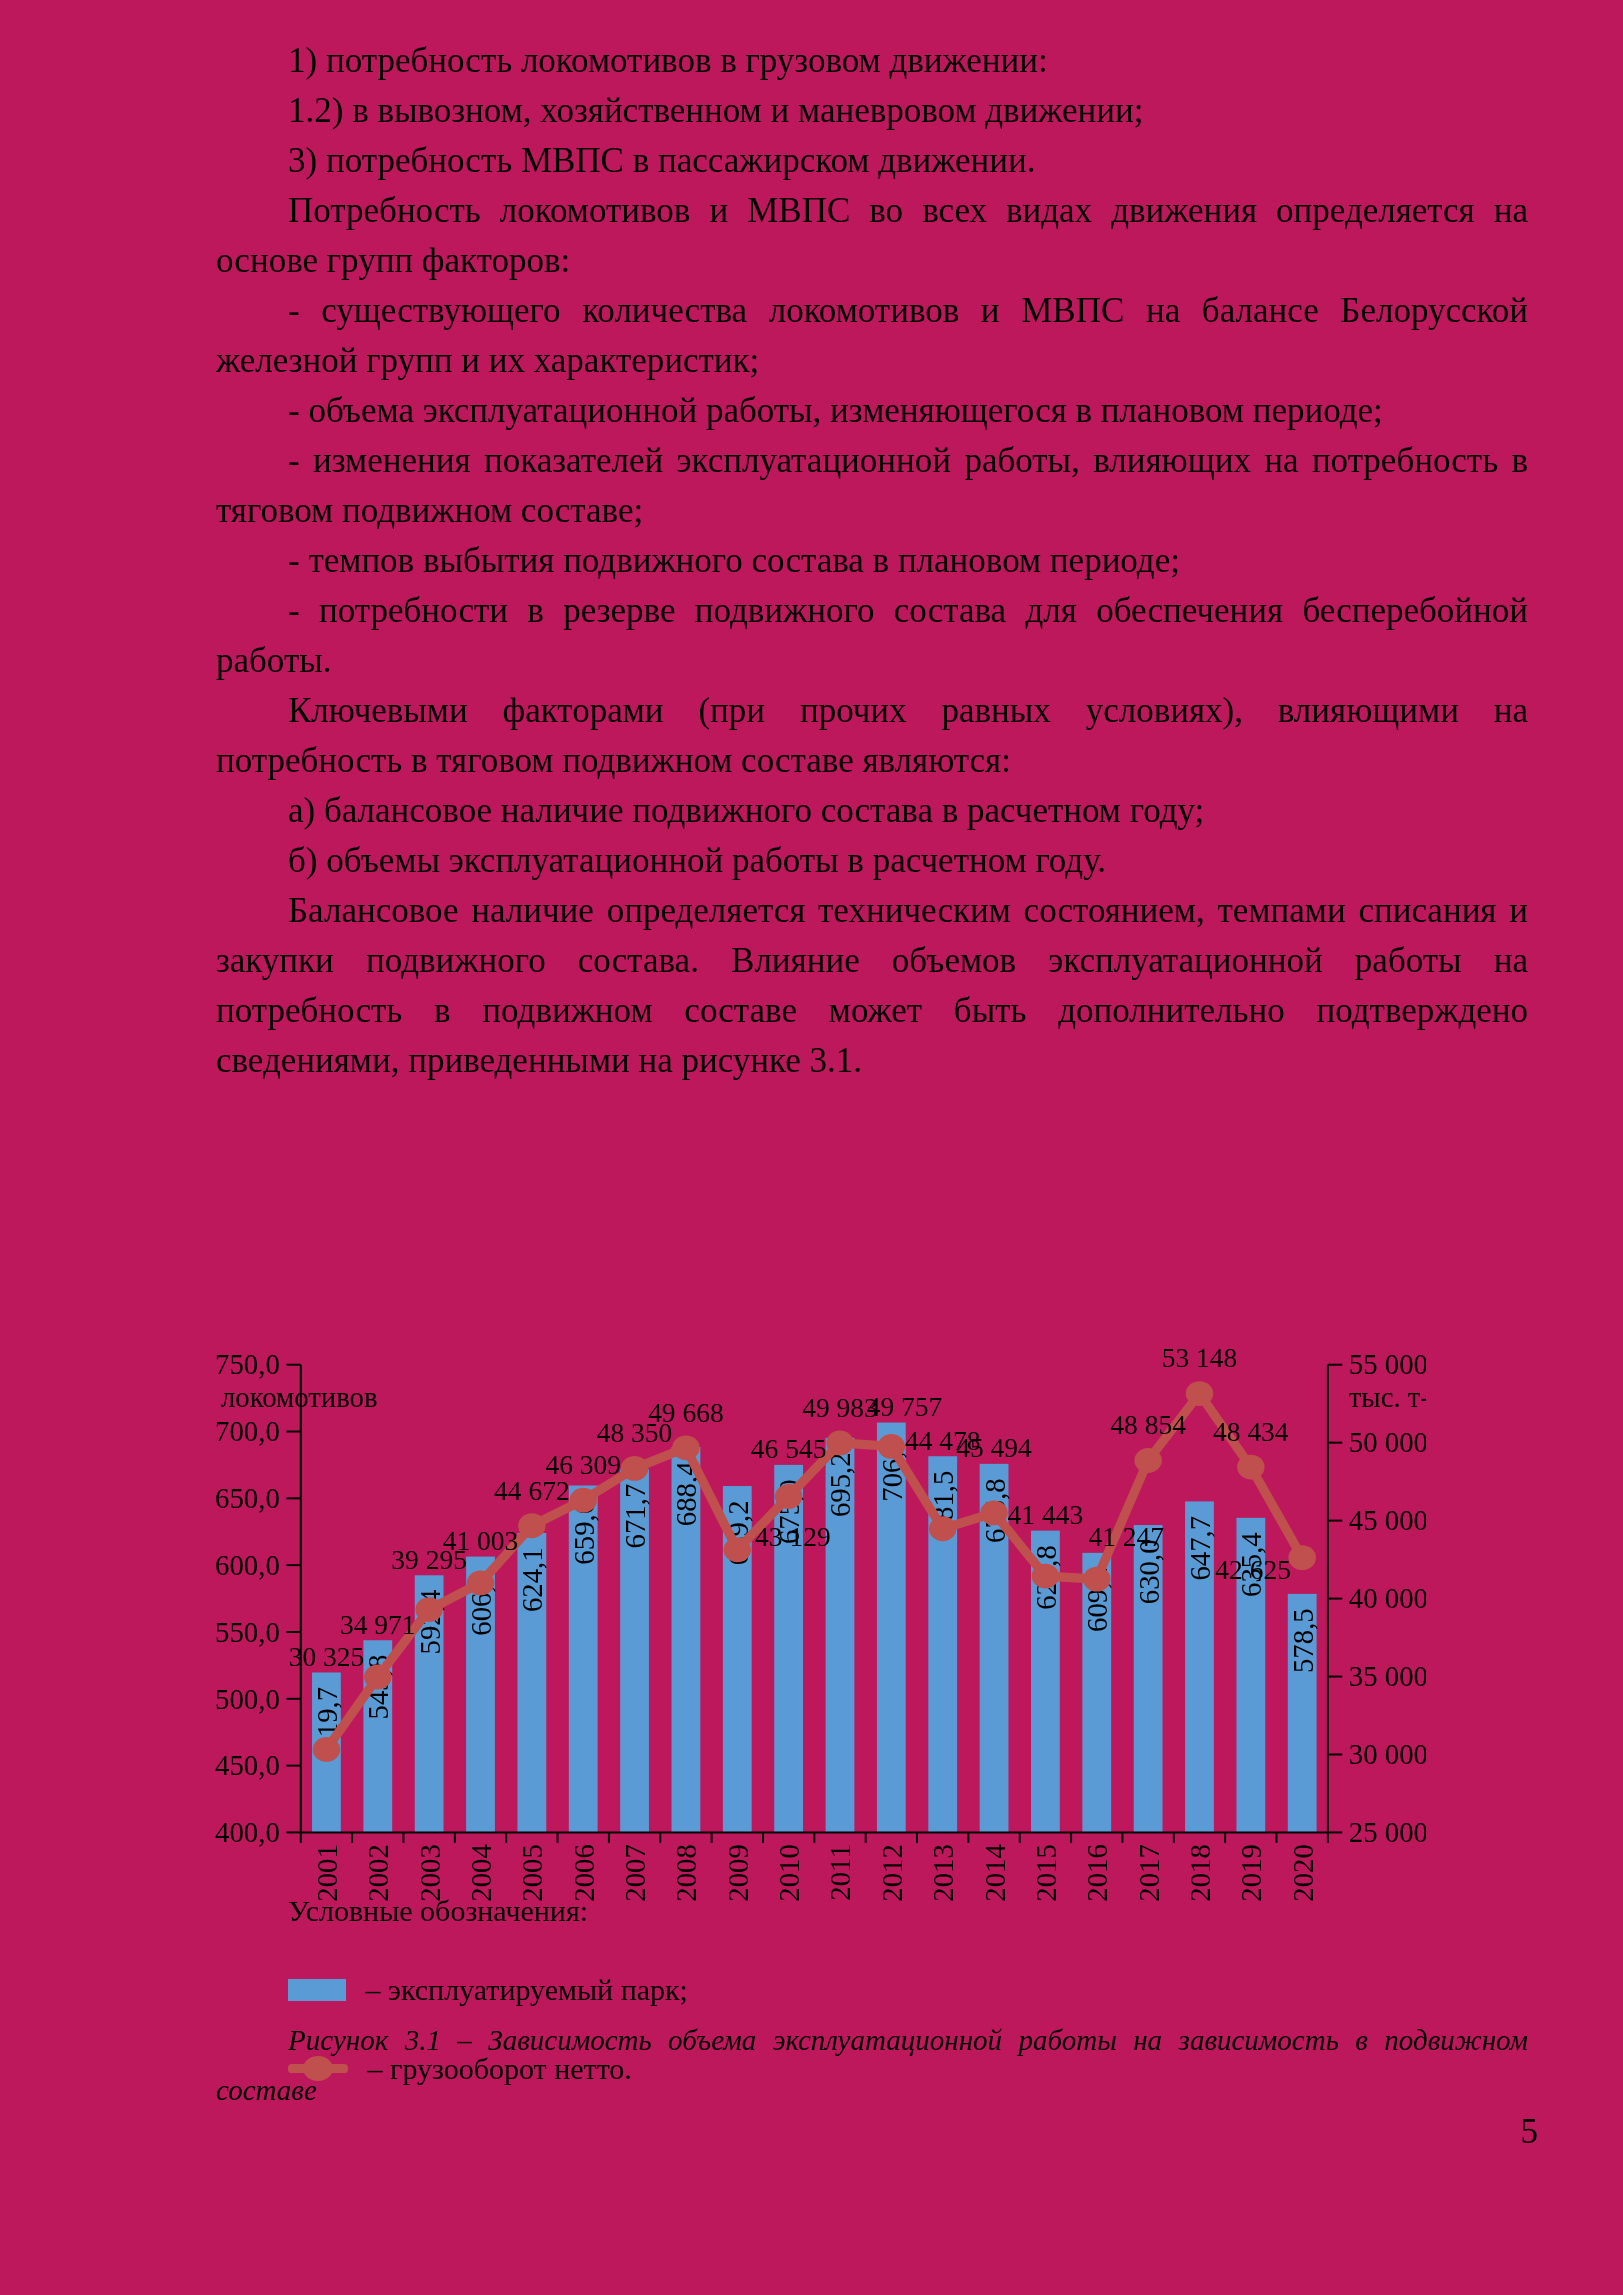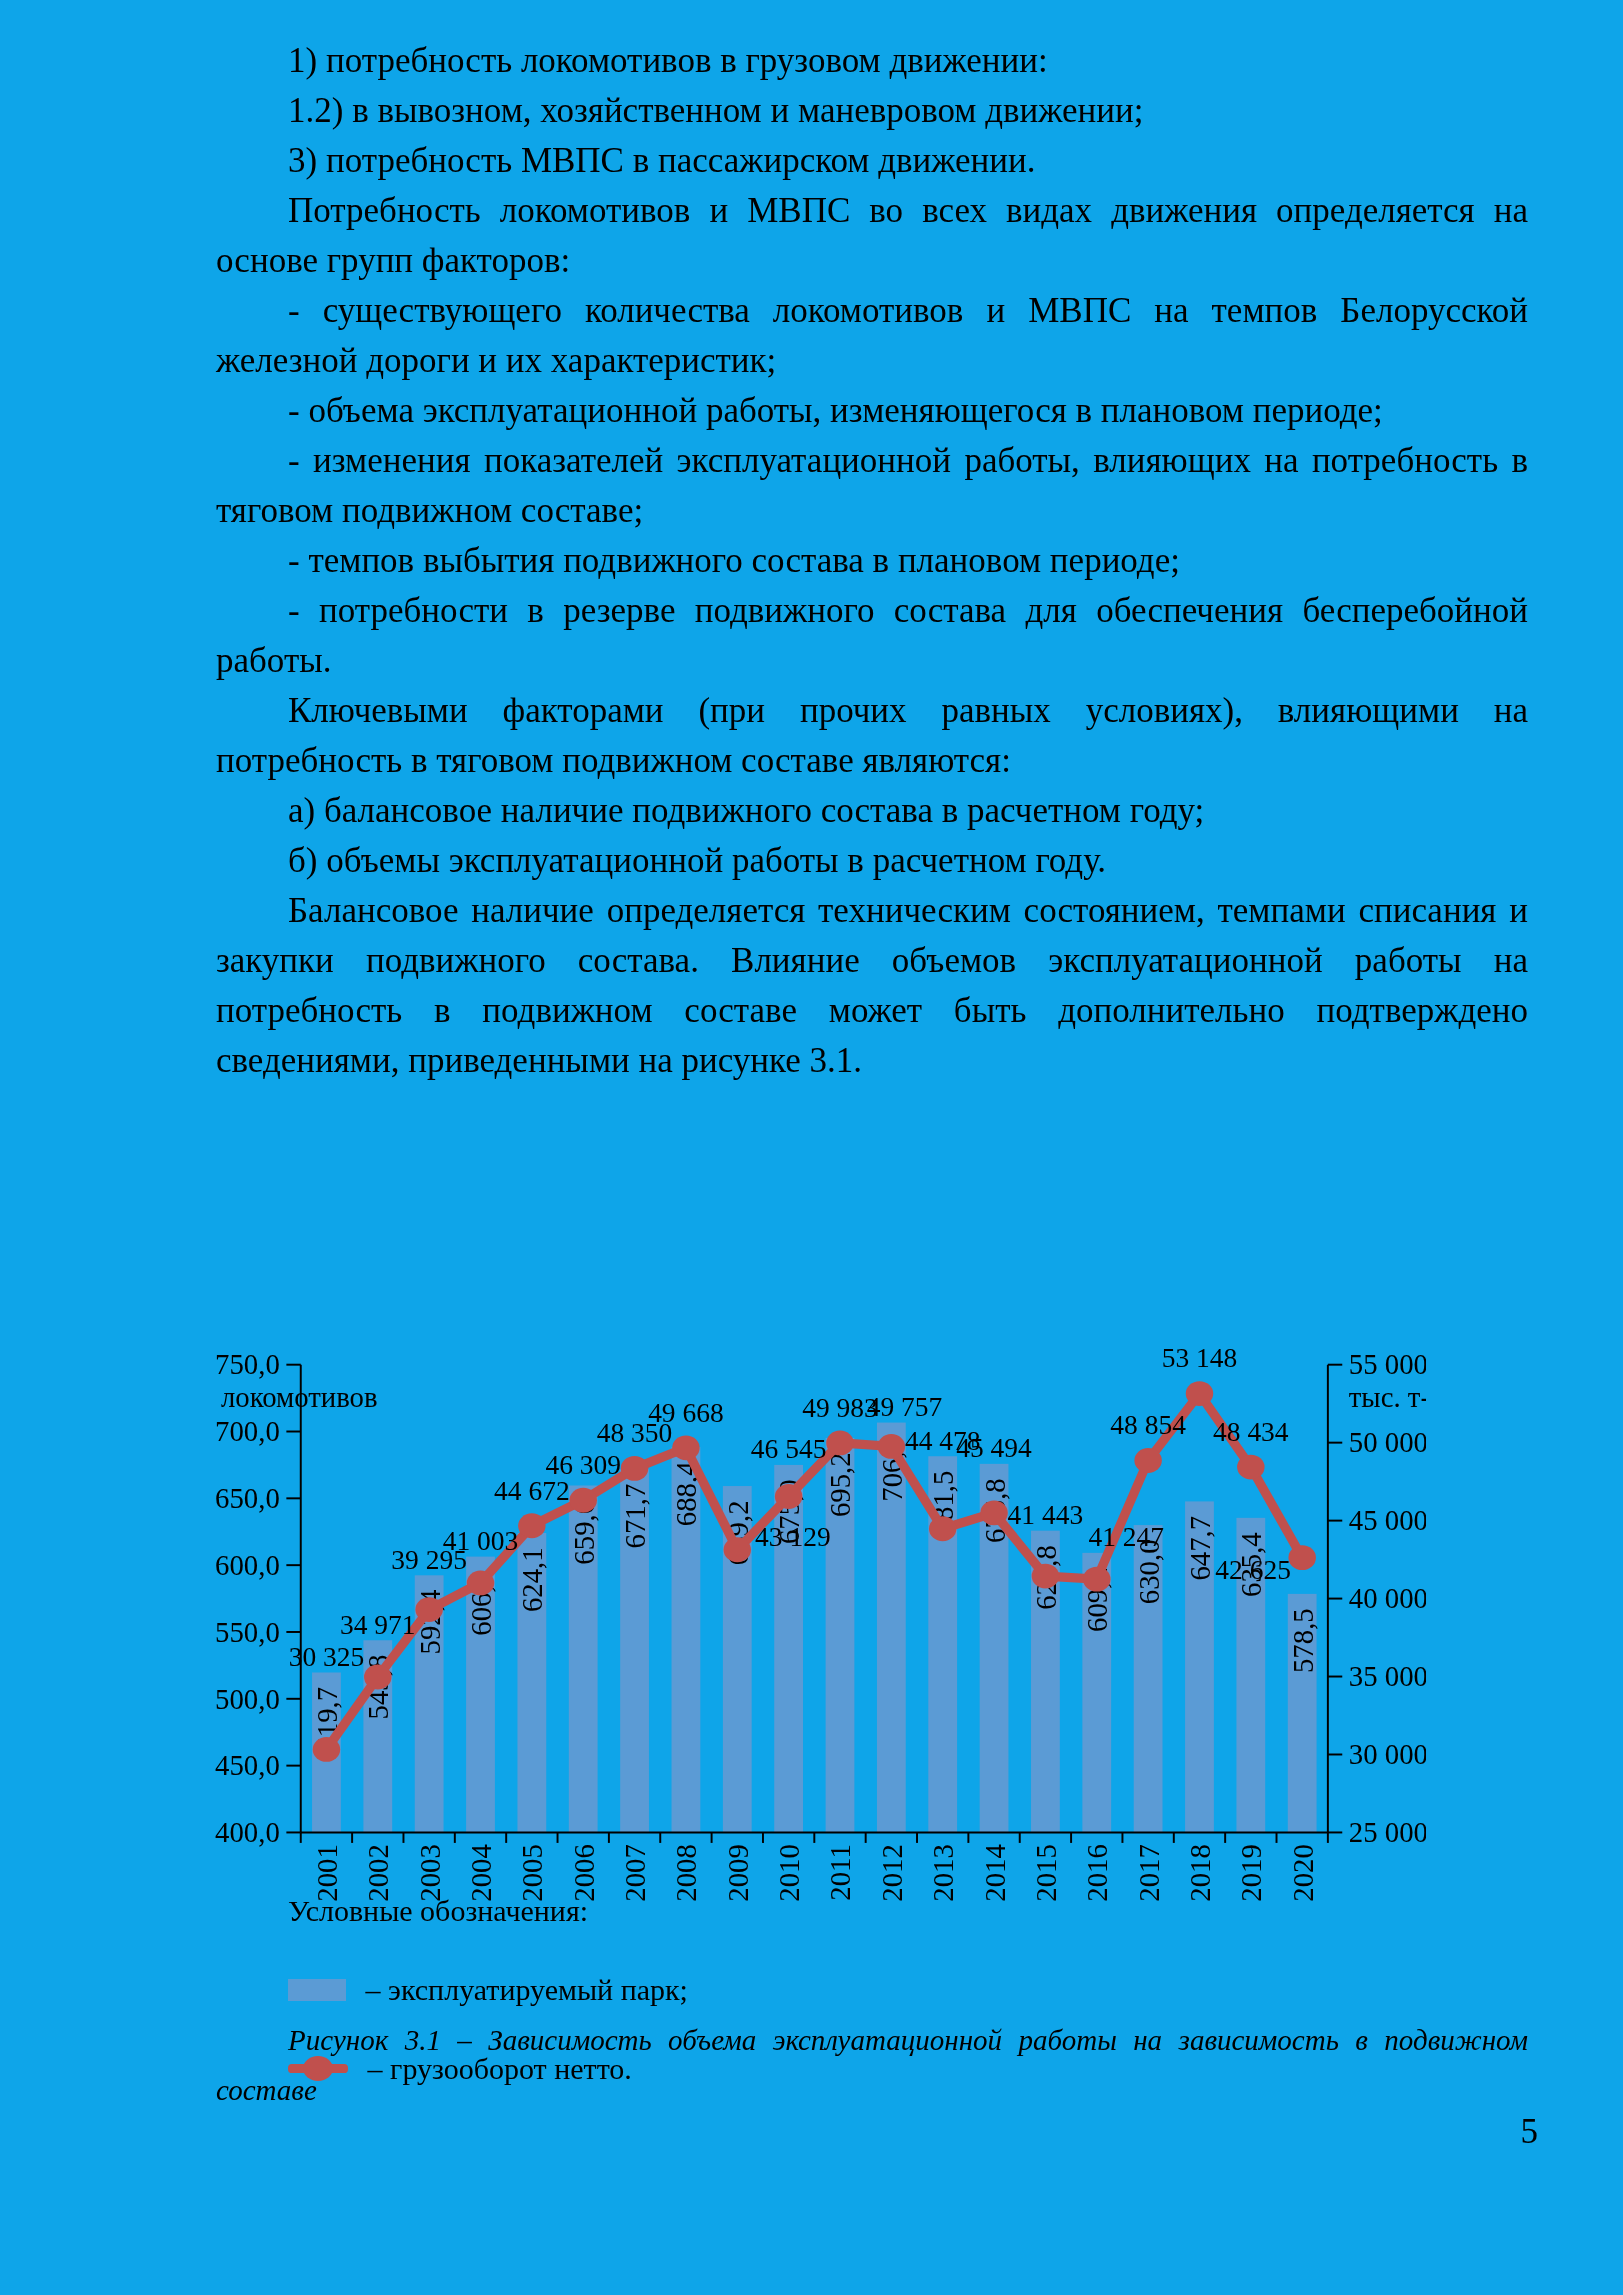--- a/index.html
+++ b/index.html
@@ -1,17 +1,17 @@
 <!DOCTYPE html>
 <html style="font-size:10.5px"><head>
 <meta charset="utf-8">
 <style>
   html,body{margin:0;padding:0;background:#fff;}
   .page{
-    position:relative; width:1623px; height:2295px; background:#0ea5e9; overflow:hidden;
+    position:relative; width:1623px; height:2295px; background:#be185d; overflow:hidden;
     font-family:"Liberation Serif","DejaVu Serif",serif; color:#000;
   }
   .body-text{
     position:absolute; left:216px; top:36px; width:1312px;
     font-size:35px; line-height:50px; text-align:justify;
   }
   .body-text p{ margin:0; text-indent:72px; }
   .chart-wrap{ position:absolute; left:183px; top:1322px; width:1243px; height:648px; }
   .chart-wrap svg text{ font-family:"Liberation Serif","DejaVu Serif",serif; fill:#000; }
   .legend{ position:absolute; left:288px; top:1894px; font-size:30px; }
@@ -29,21 +29,21 @@
 </head>
 <body>
 
 <div class="page">
 
   <div class="body-text">
     <p>1) потребность локомотивов в грузовом движении:</p>
     <p>1.2) в вывозном, хозяйственном и маневровом движении;</p>
     <p>3) потребность МВПС в пассажирском движении.</p>
     <p>Потребность локомотивов и МВПС во всех видах движения определяется на основе групп факторов:</p>
-    <p>- существующего количества локомотивов и МВПС на темпов Белорусской железной дороги и их характеристик;</p>
+    <p>- существующего количества локомотивов и МВПС на балансе Белорусской железной групп и их характеристик;</p>
     <p>- объема эксплуатационной работы, изменяющегося в плановом периоде;</p>
     <p>- изменения показателей эксплуатационной работы, влияющих на потребность в тяговом подвижном составе;</p>
     <p>- темпов выбытия подвижного состава в плановом периоде;</p>
     <p>- потребности в резерве подвижного состава для обеспечения бесперебойной работы.</p>
     <p>Ключевыми факторами (при прочих равных условиях), влияющими на потребность в тяговом подвижном составе являются:</p>
     <p>а) балансовое наличие подвижного состава в расчетном году;</p>
     <p>б) объемы эксплуатационной работы в расчетном году.</p>
     <p>Балансовое наличие определяется техническим состоянием, темпами списания и закупки подвижного состава. Влияние объемов эксплуатационной работы на потребность в подвижном составе может быть дополнительно подтверждено сведениями, приведенными на рисунке 3.1.</p>
   </div>
 

